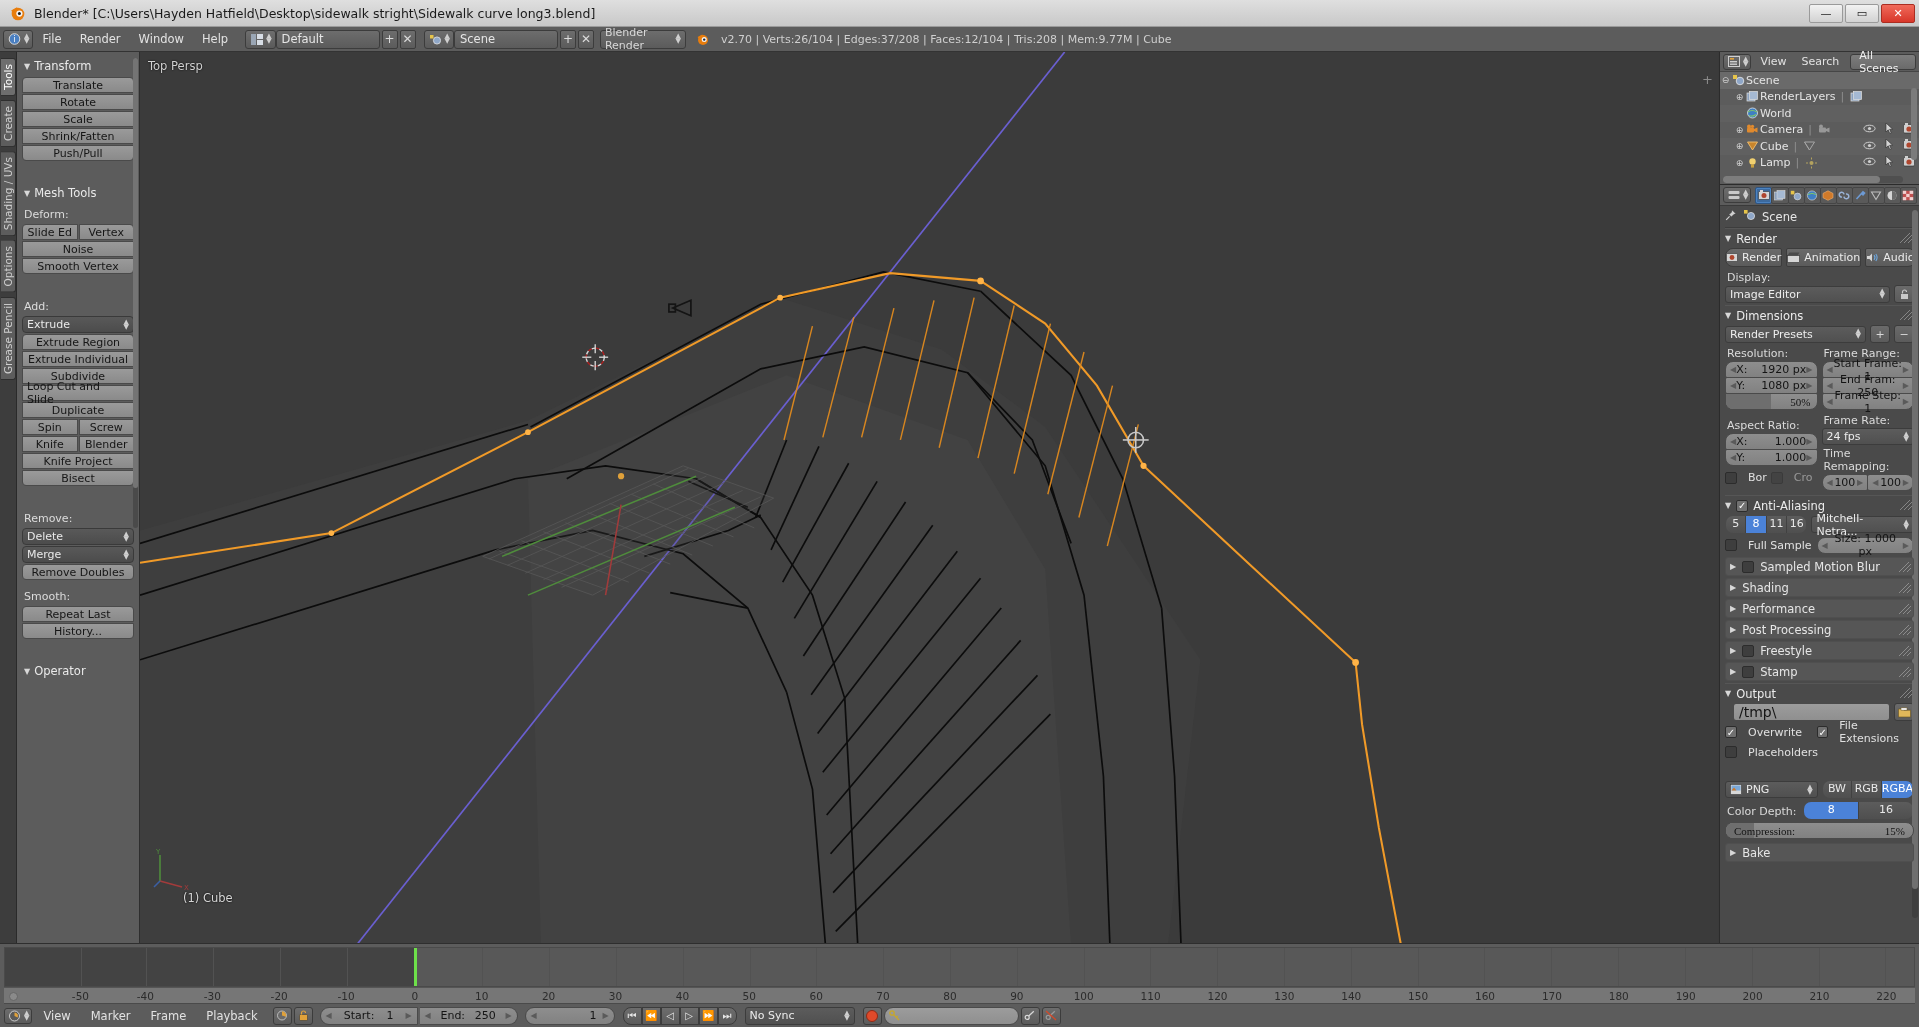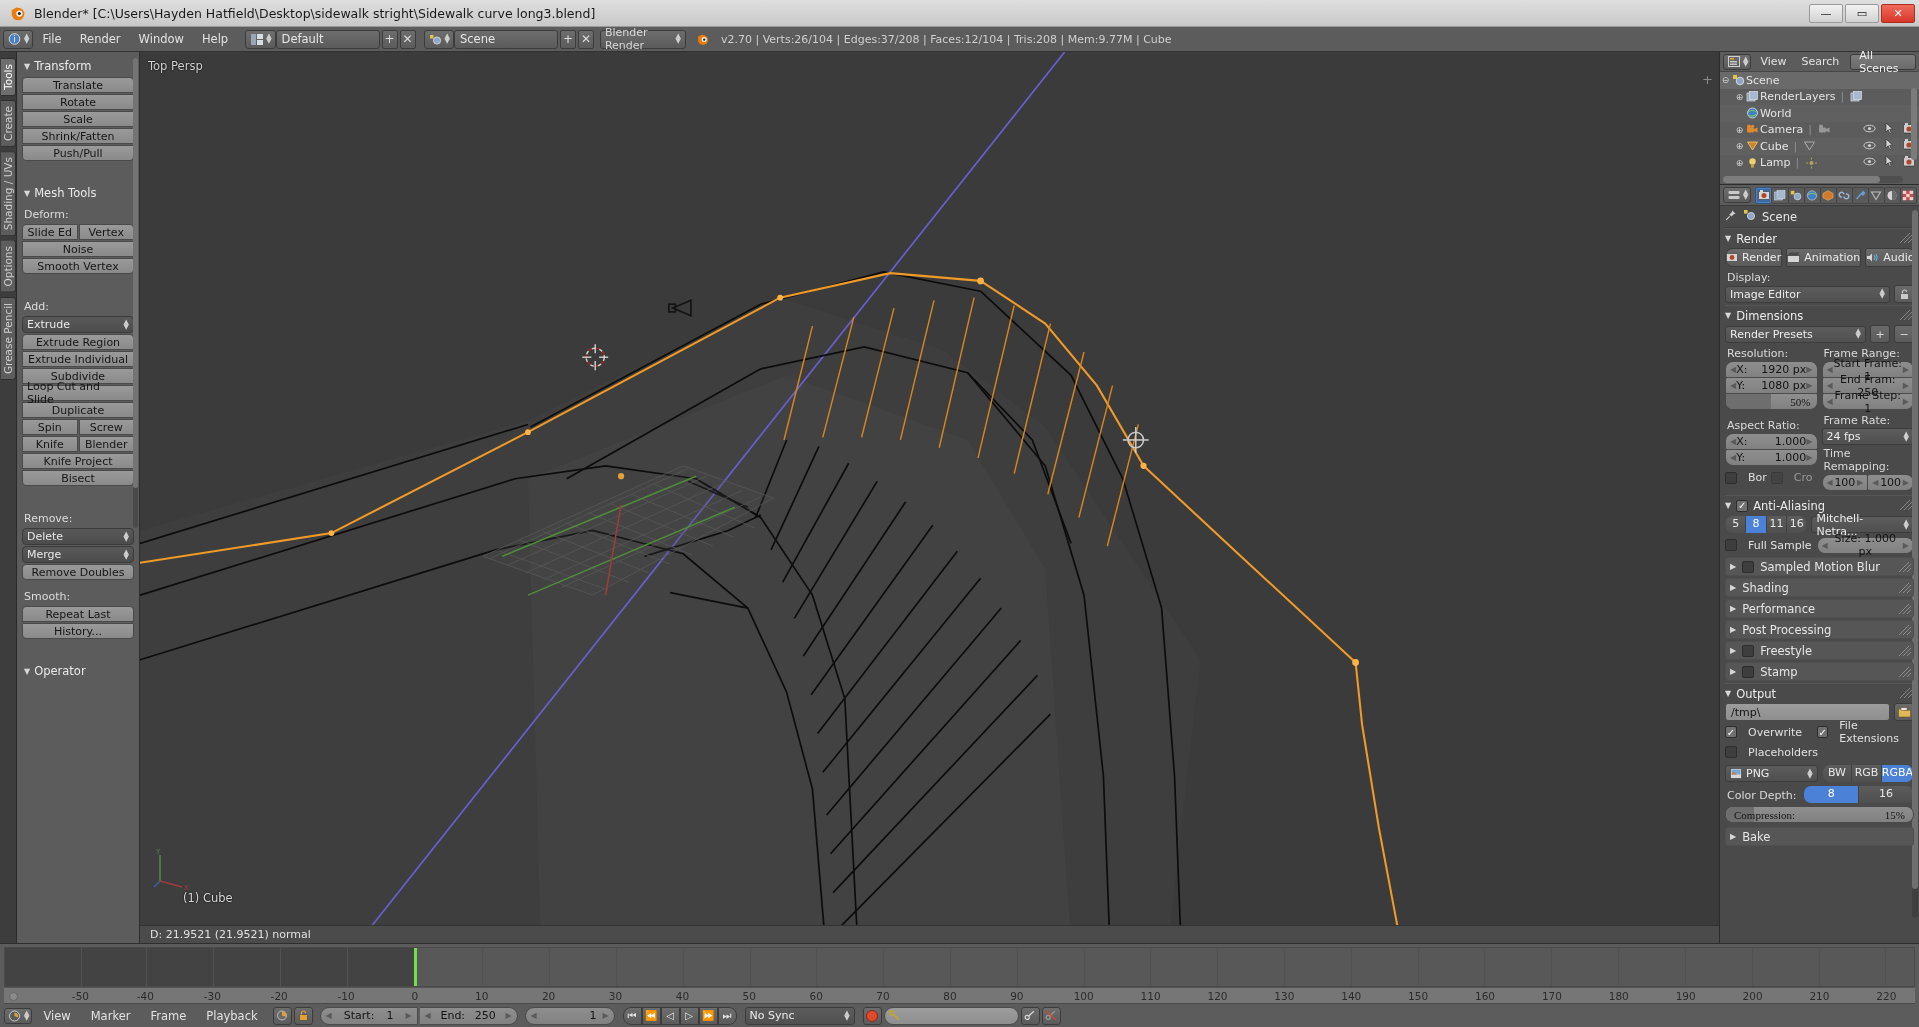--- a/index.html
+++ b/index.html
@@ -221,21 +221,21 @@
   .btn2{
     display:flex;align-items:center;justify-content:center;gap:4px;height:19px;flex:1;
     background:linear-gradient(#6a6a6a,#5b5b5b);border:1px solid #3c3c3c;color:#ececec;font-size:11px;
   }
   .btn2.l{border-radius:8px 2px 2px 8px}
   .btn2.m{border-radius:2px}
   .btn2.r{border-radius:2px 8px 8px 2px}
   .path{
     display:flex;align-items:center;height:18px;padding:0 5px;flex:1;
     background:linear-gradient(#9c9c9c,#8f8f8f);border:1px solid #4a4a4a;border-radius:3px;
-    color:#141414;font-size:11px;
+    color:#141414;font-size:14px;margin-left:8px;
   }
   .iconbtn{width:20px;height:18px;display:flex;align-items:center;justify-content:center;
            background:linear-gradient(#6a6a6a,#5b5b5b);border:1px solid #3c3c3c;border-radius:3px}
 
   
   .timeline{height:84px;flex:0 0 84px;background:#5c5c5c;border-top:1px solid #2e2e2e;
             display:flex;flex-direction:column;}
   .tl-track{flex:1;position:relative;background:#585858;margin:3px 4px 0 4px;border:1px solid #4a4a4a;overflow:hidden}
   .tl-past{position:absolute;left:0;top:0;bottom:0;background:#434343}
   .tl-grid{position:absolute;inset:0}
@@ -559,21 +559,20 @@
       <div class="vp-objname">(1) Cube</div>
 
       <svg class="axis-gizmo" viewBox="0 0 44 44">
         <line x1="10" y1="34" x2="10" y2="8" stroke="#4f8c3c" stroke-width="1.6"></line>
         <line x1="10" y1="34" x2="32" y2="40" stroke="#a33b3b" stroke-width="1.6"></line>
         <line x1="10" y1="34" x2="4" y2="40" stroke="#3b5fa3" stroke-width="1.6"></line>
         <text x="6" y="7" font-size="7" fill="#4f8c3c" font-family="DejaVu Sans">Y</text>
         <text x="34" y="43" font-size="7" fill="#a33b3b" font-family="DejaVu Sans">X</text>
       </svg>
 
-      <div class="vp-statusline">D: 21.9521 (21.9521) normal</div>
     </div>
 
     <div class="rightcol">
 
       <div class="outliner">
         <div class="outliner-hdr">
           <span class="hdr-pill">
             <span class="icon-box">
               <svg width="12" height="11" viewBox="0 0 12 11">
                   <rect x="0.5" y="0.5" width="11" height="10" fill="none" stroke="#cfcfcf"></rect>
@@ -1176,21 +1175,21 @@
               </span>
               <span class="tog-row" style="flex:1.1">
                 <span class="chk on">✓</span>
                 <span>File Extensions</span>
               </span>
             </div>
             <div class="tog-row">
               <span class="chk"></span>
               <span>Placeholders</span>
             </div>
-            <div class="row" style="margin-top:3px">
+            <div class="row" style="margin-top:19px">
               <span class="dd" style="flex:1.1;gap:4px">
                 <span style="display:flex;align-items:center;gap:4px">
                   <svg width="12" height="11" viewBox="0 0 12 11">
                       <rect x="0.5" y="0.5" width="11" height="10" fill="#d8d8d8" stroke="#3a3a3a" stroke-width=".6"></rect>
                       <rect x="1.5" y="1.5" width="9" height="5" fill="#7aa8d8"></rect>
                       <path d="M1.5 6.5 L4 3.5 L6.5 6.5 Z" fill="#d07a2a"></path>
                     </svg>
                   <span>PNG</span>
                 </span>
                 <span class="updown">

